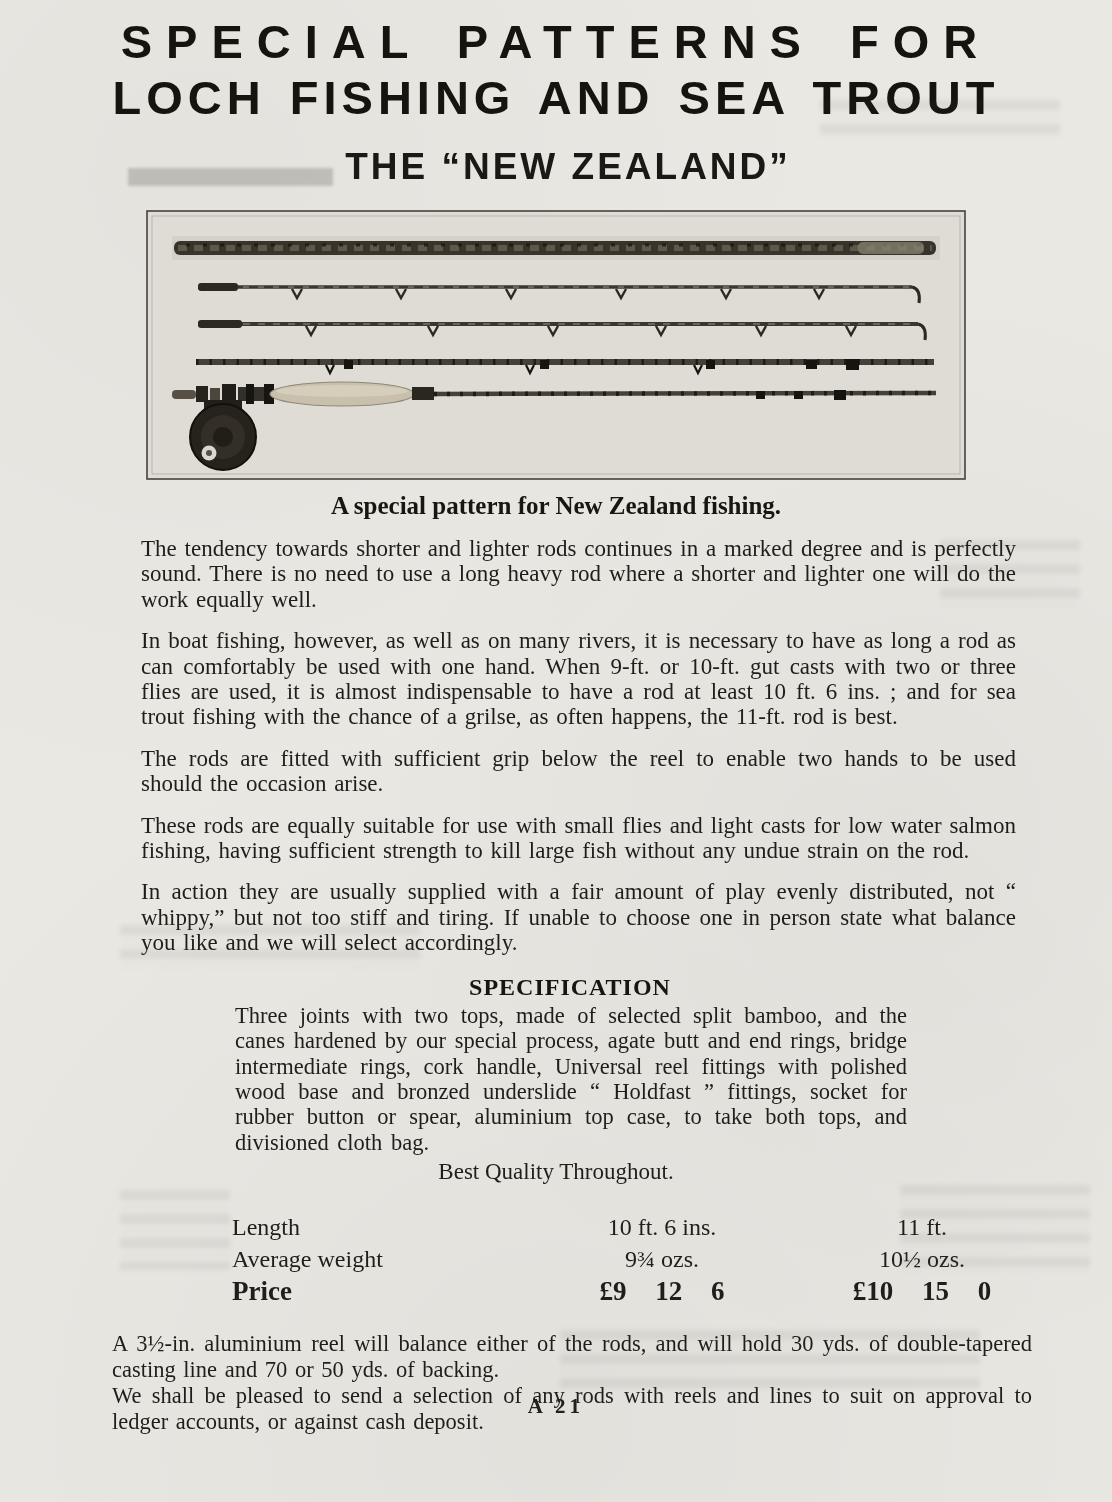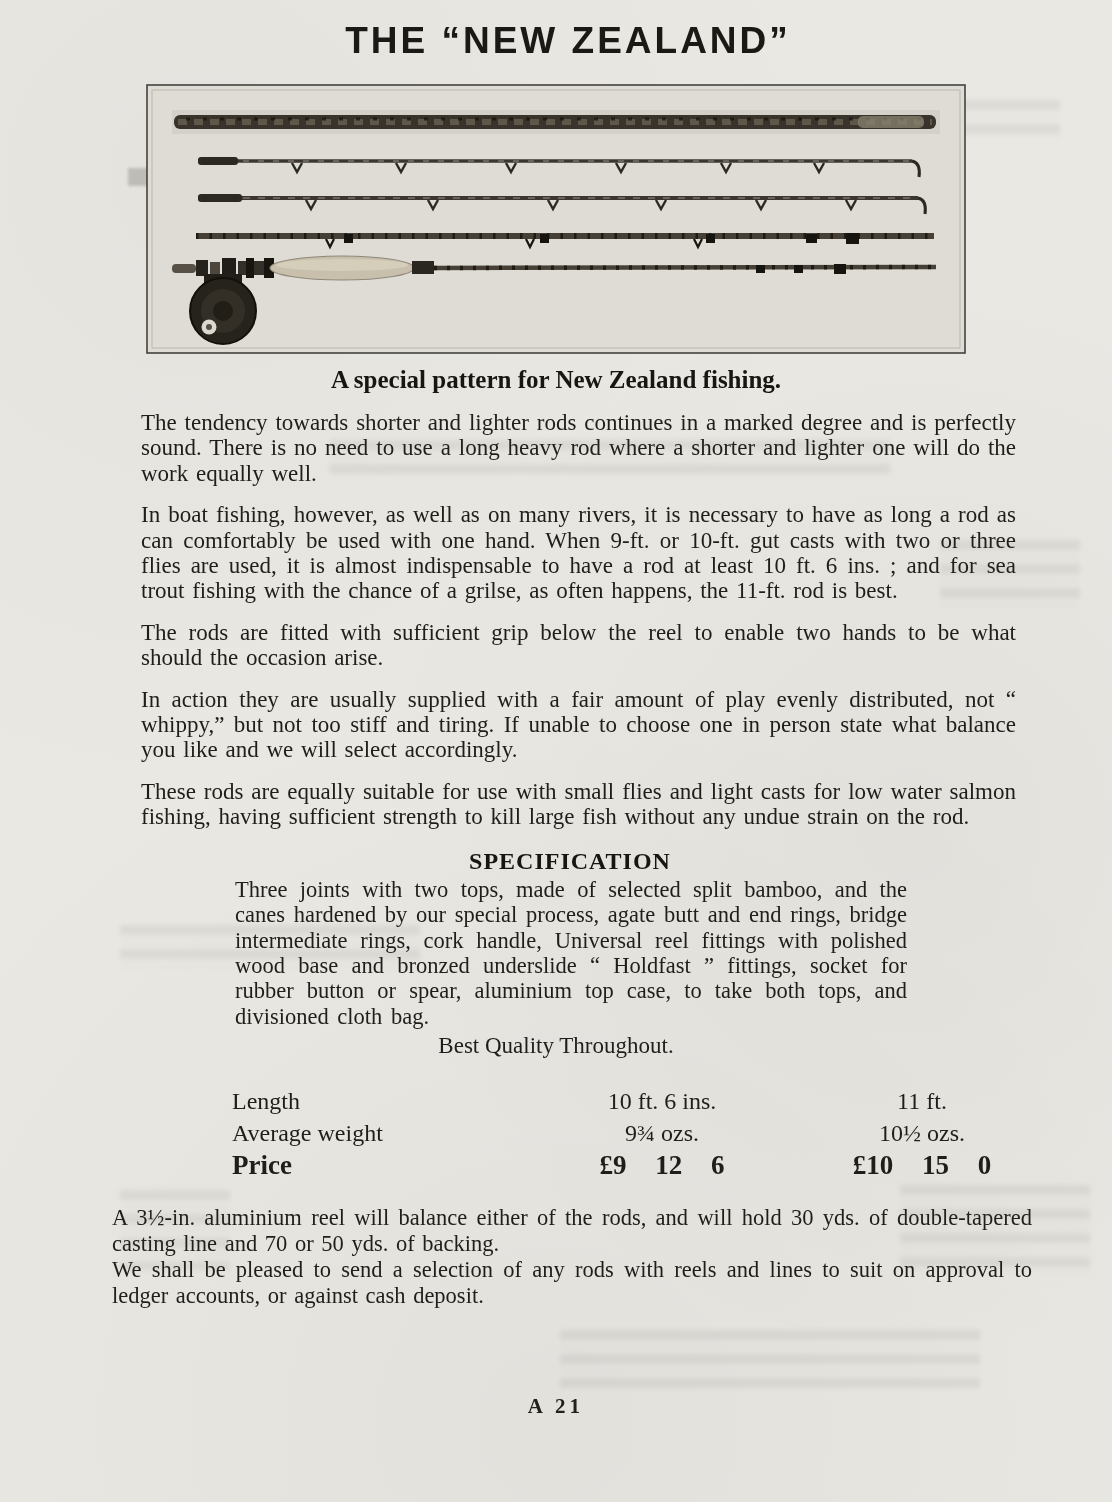--- a/index.html
+++ b/index.html
@@ -120,20 +120,24 @@
 
   <div class="ghost dark" style="left:128px;top:168px;width:205px;height:18px;"></div>
   <div class="ghost" style="left:820px;top:100px;width:240px;height:40px;"></div>
   <div class="ghost" style="left:330px;top:440px;width:560px;height:34px;"></div>
   <div class="ghost" style="left:940px;top:540px;width:140px;height:70px;"></div>
   <div class="ghost" style="left:120px;top:925px;width:300px;height:46px;"></div>
   <div class="ghost" style="left:900px;top:1185px;width:190px;height:90px;"></div>
   <div class="ghost" style="left:120px;top:1190px;width:110px;height:80px;"></div>
   <div class="ghost" style="left:560px;top:1330px;width:420px;height:60px;"></div>
 
+  <h1 class="title">
+    <span class="t1">SPECIAL PATTERNS FOR</span>
+    <span class="t2">LOCH FISHING AND SEA TROUT</span>
+  </h1>
   <h2 class="subtitle">THE “NEW ZEALAND”</h2>
 
   <div class="figure">
     <svg width="820" height="270" viewBox="0 0 820 270">
 
       <rect x="1" y="1" width="818" height="268" fill="#dedcd5" stroke="#45423c" stroke-width="1.6"></rect>
       <rect x="6" y="6" width="808" height="258" fill="none" stroke="#b9b6ae" stroke-width="1"></rect>
 
       <rect x="26" y="26" width="768" height="24" fill="#cfccc4" opacity="0.7"></rect>
       <rect x="28" y="31" width="762" height="14" rx="6" fill="#38342c"></rect>
@@ -207,23 +211,23 @@
       <circle cx="63" cy="243" r="7.5" fill="#dbd8cf"></circle>
       <circle cx="63" cy="243" r="3" fill="#55504a"></circle>
     </svg>
   </div>
 
   <p class="caption">A special pattern for New Zealand fishing.</p>
 
   <div class="body-text">
     <p>The tendency towards shorter and lighter rods continues in a marked degree and is perfectly sound.  There is no need to use a long heavy rod where a shorter and lighter one will do the work equally well.</p>
     <p>In boat fishing, however, as well as on many rivers, it is necessary to have as long a rod as can comfortably be used with one hand.  When 9-ft. or 10-ft. gut casts with two or three flies are used, it is almost indispensable to have a rod at least 10 ft. 6 ins. ;  and for sea trout fishing with the chance of a grilse, as often happens, the 11-ft. rod is best.</p>
-    <p>The rods are fitted with sufficient grip below the reel to enable two hands to be what should the occasion arise.</p>
+    <p>The rods are fitted with sufficient grip below the reel to enable two hands to be used should the occasion arise.</p>
+    <p>These rods are equally suitable for use with small flies and light casts for low water salmon fishing, having sufficient strength to kill large fish without any undue strain on the rod.</p>
     <p>In action they are usually supplied with a fair amount of play evenly distributed, not “ whippy,” but not too stiff and tiring.  If unable to choose one in person state what balance you like and we will select accordingly.</p>
-    <p>These rods are equally suitable for use with small flies and light casts for low water salmon fishing, having sufficient strength to kill large fish without any undue strain on the rod.</p>
   </div>
 
   <h3 class="spec-heading">SPECIFICATION</h3>
   <p class="spec-text">Three joints with two tops, made of selected split bamboo, and the canes hardened by our special process, agate butt and end rings, bridge intermediate rings, cork handle, Universal reel fittings with polished wood base and bronzed underslide “ Holdfast ” fittings, socket for rubber button or spear, aluminium top case, to take both tops, and divisioned cloth bag.</p>
   <p class="quality">Best Quality Throughout.</p>
 
   <table class="price-table">
     <tbody>
       <tr>
         <td class="lbl">Length</td>

